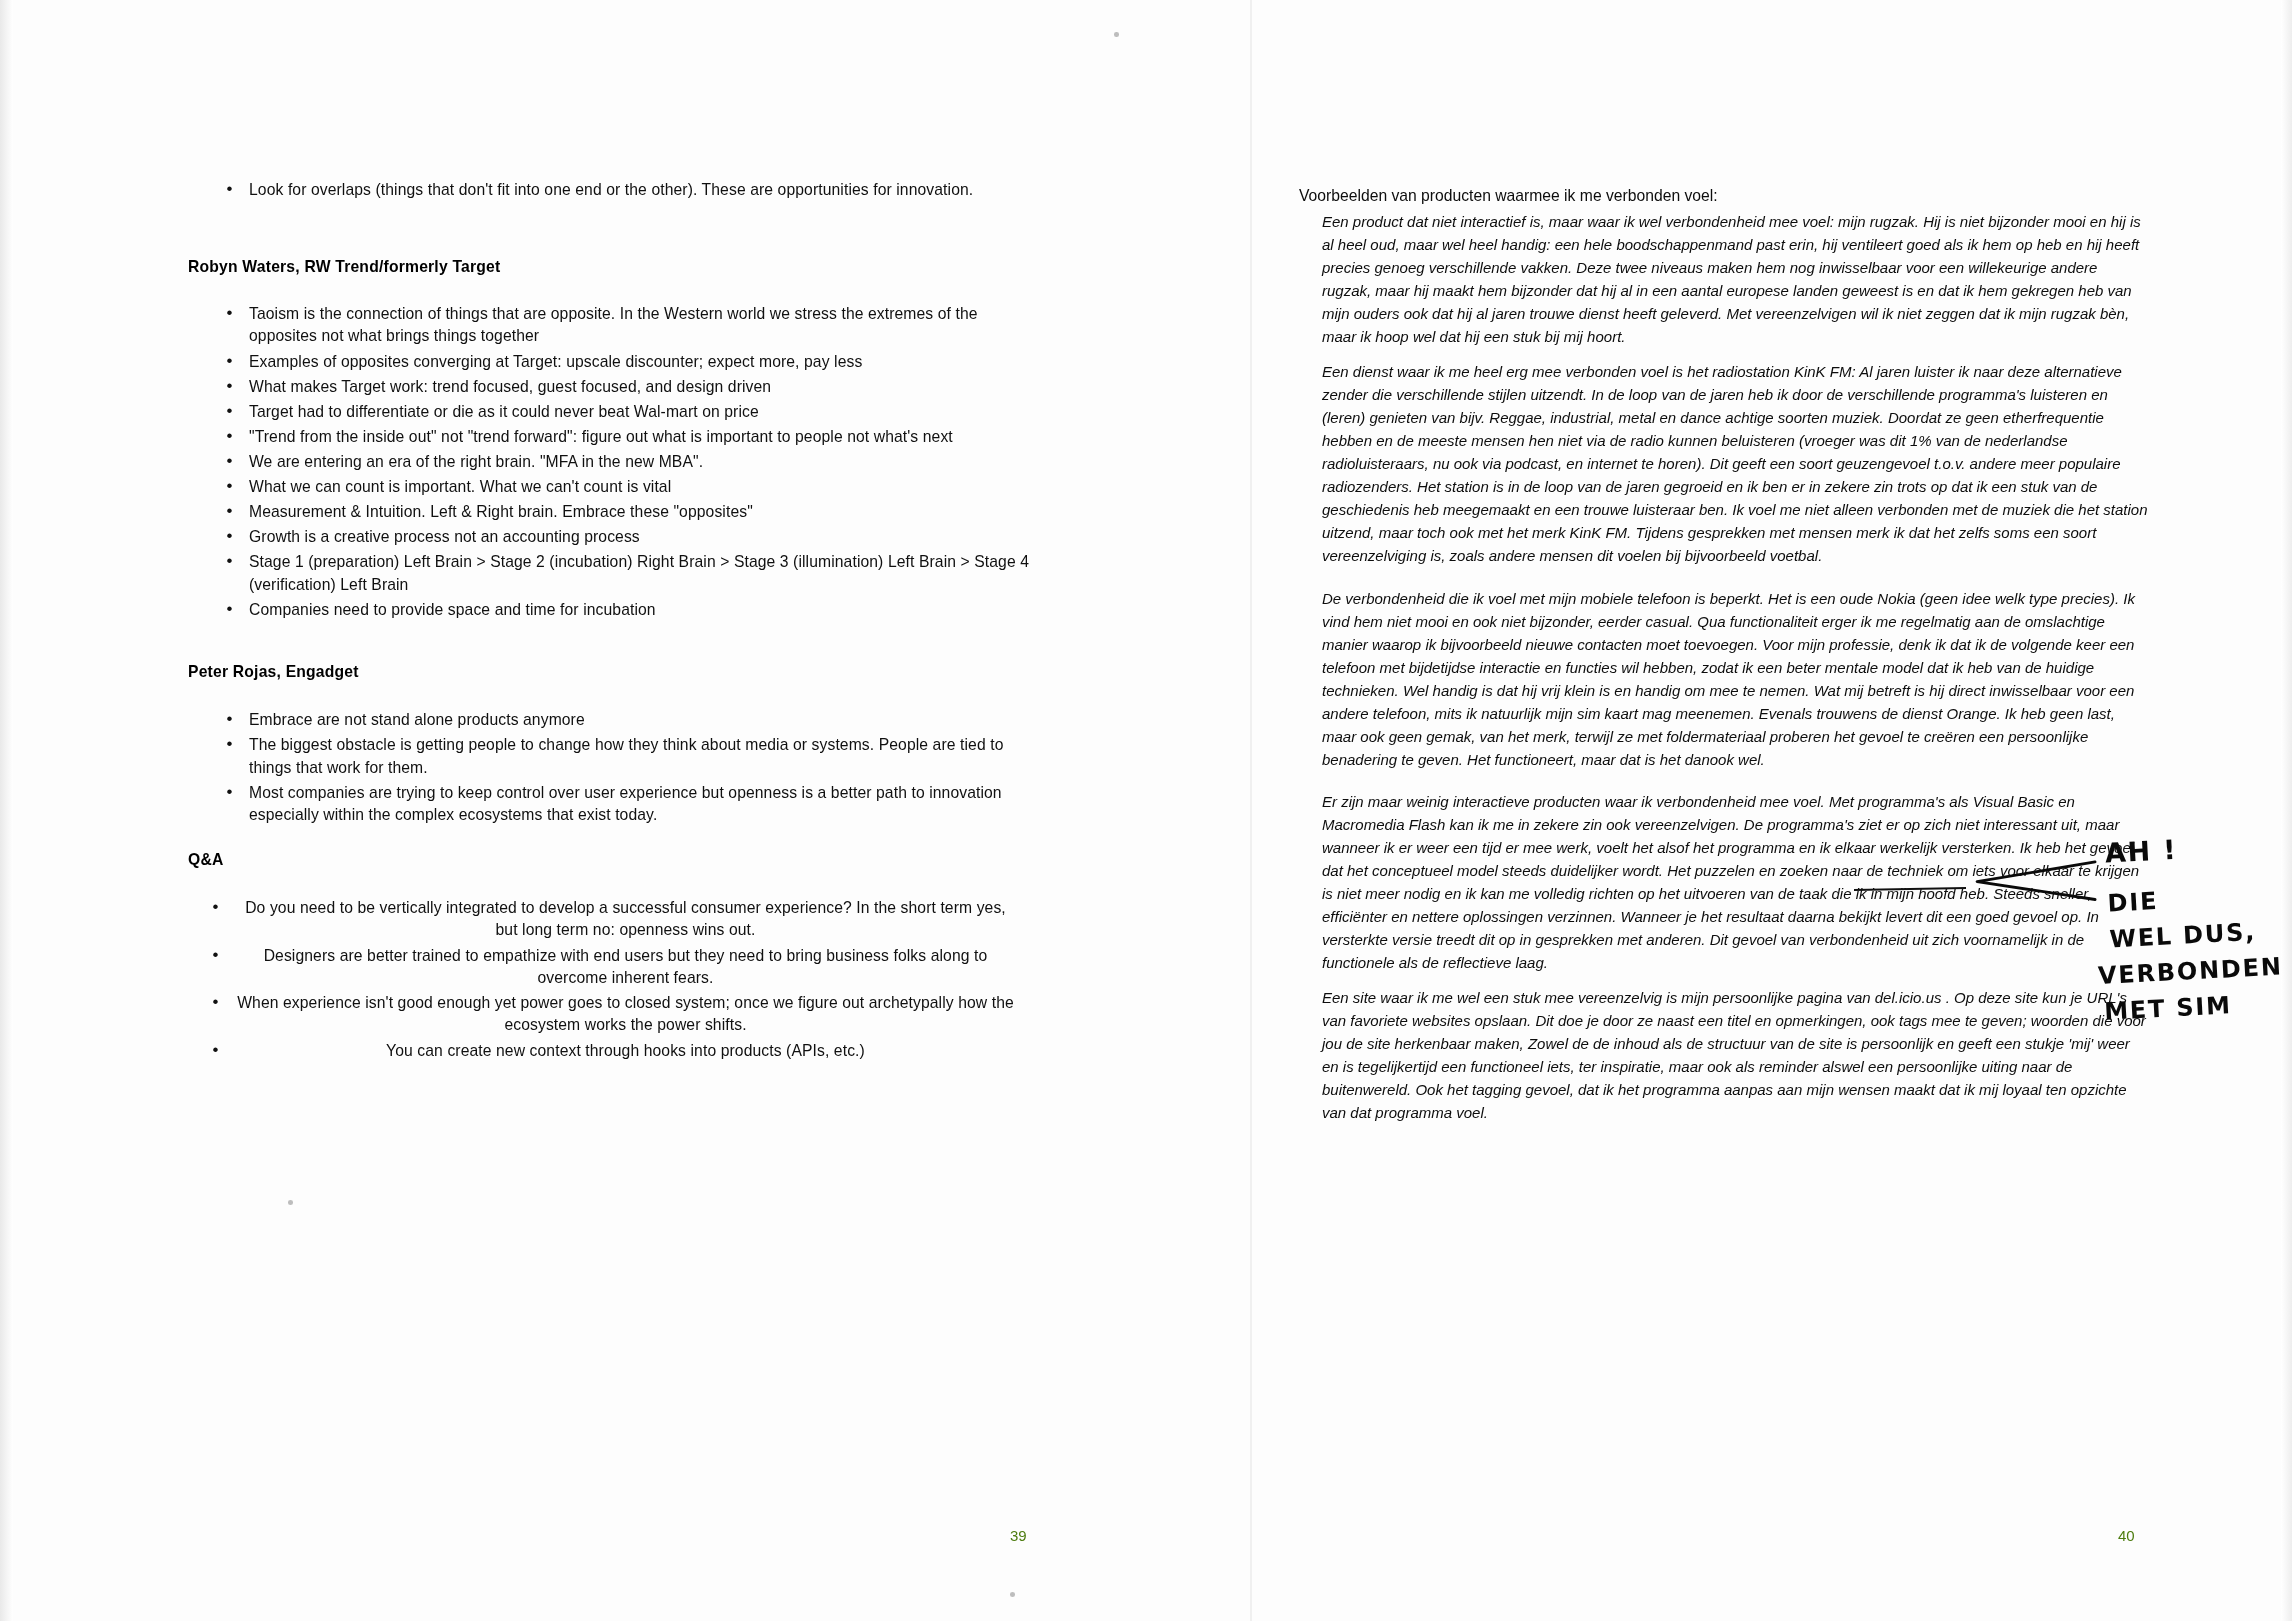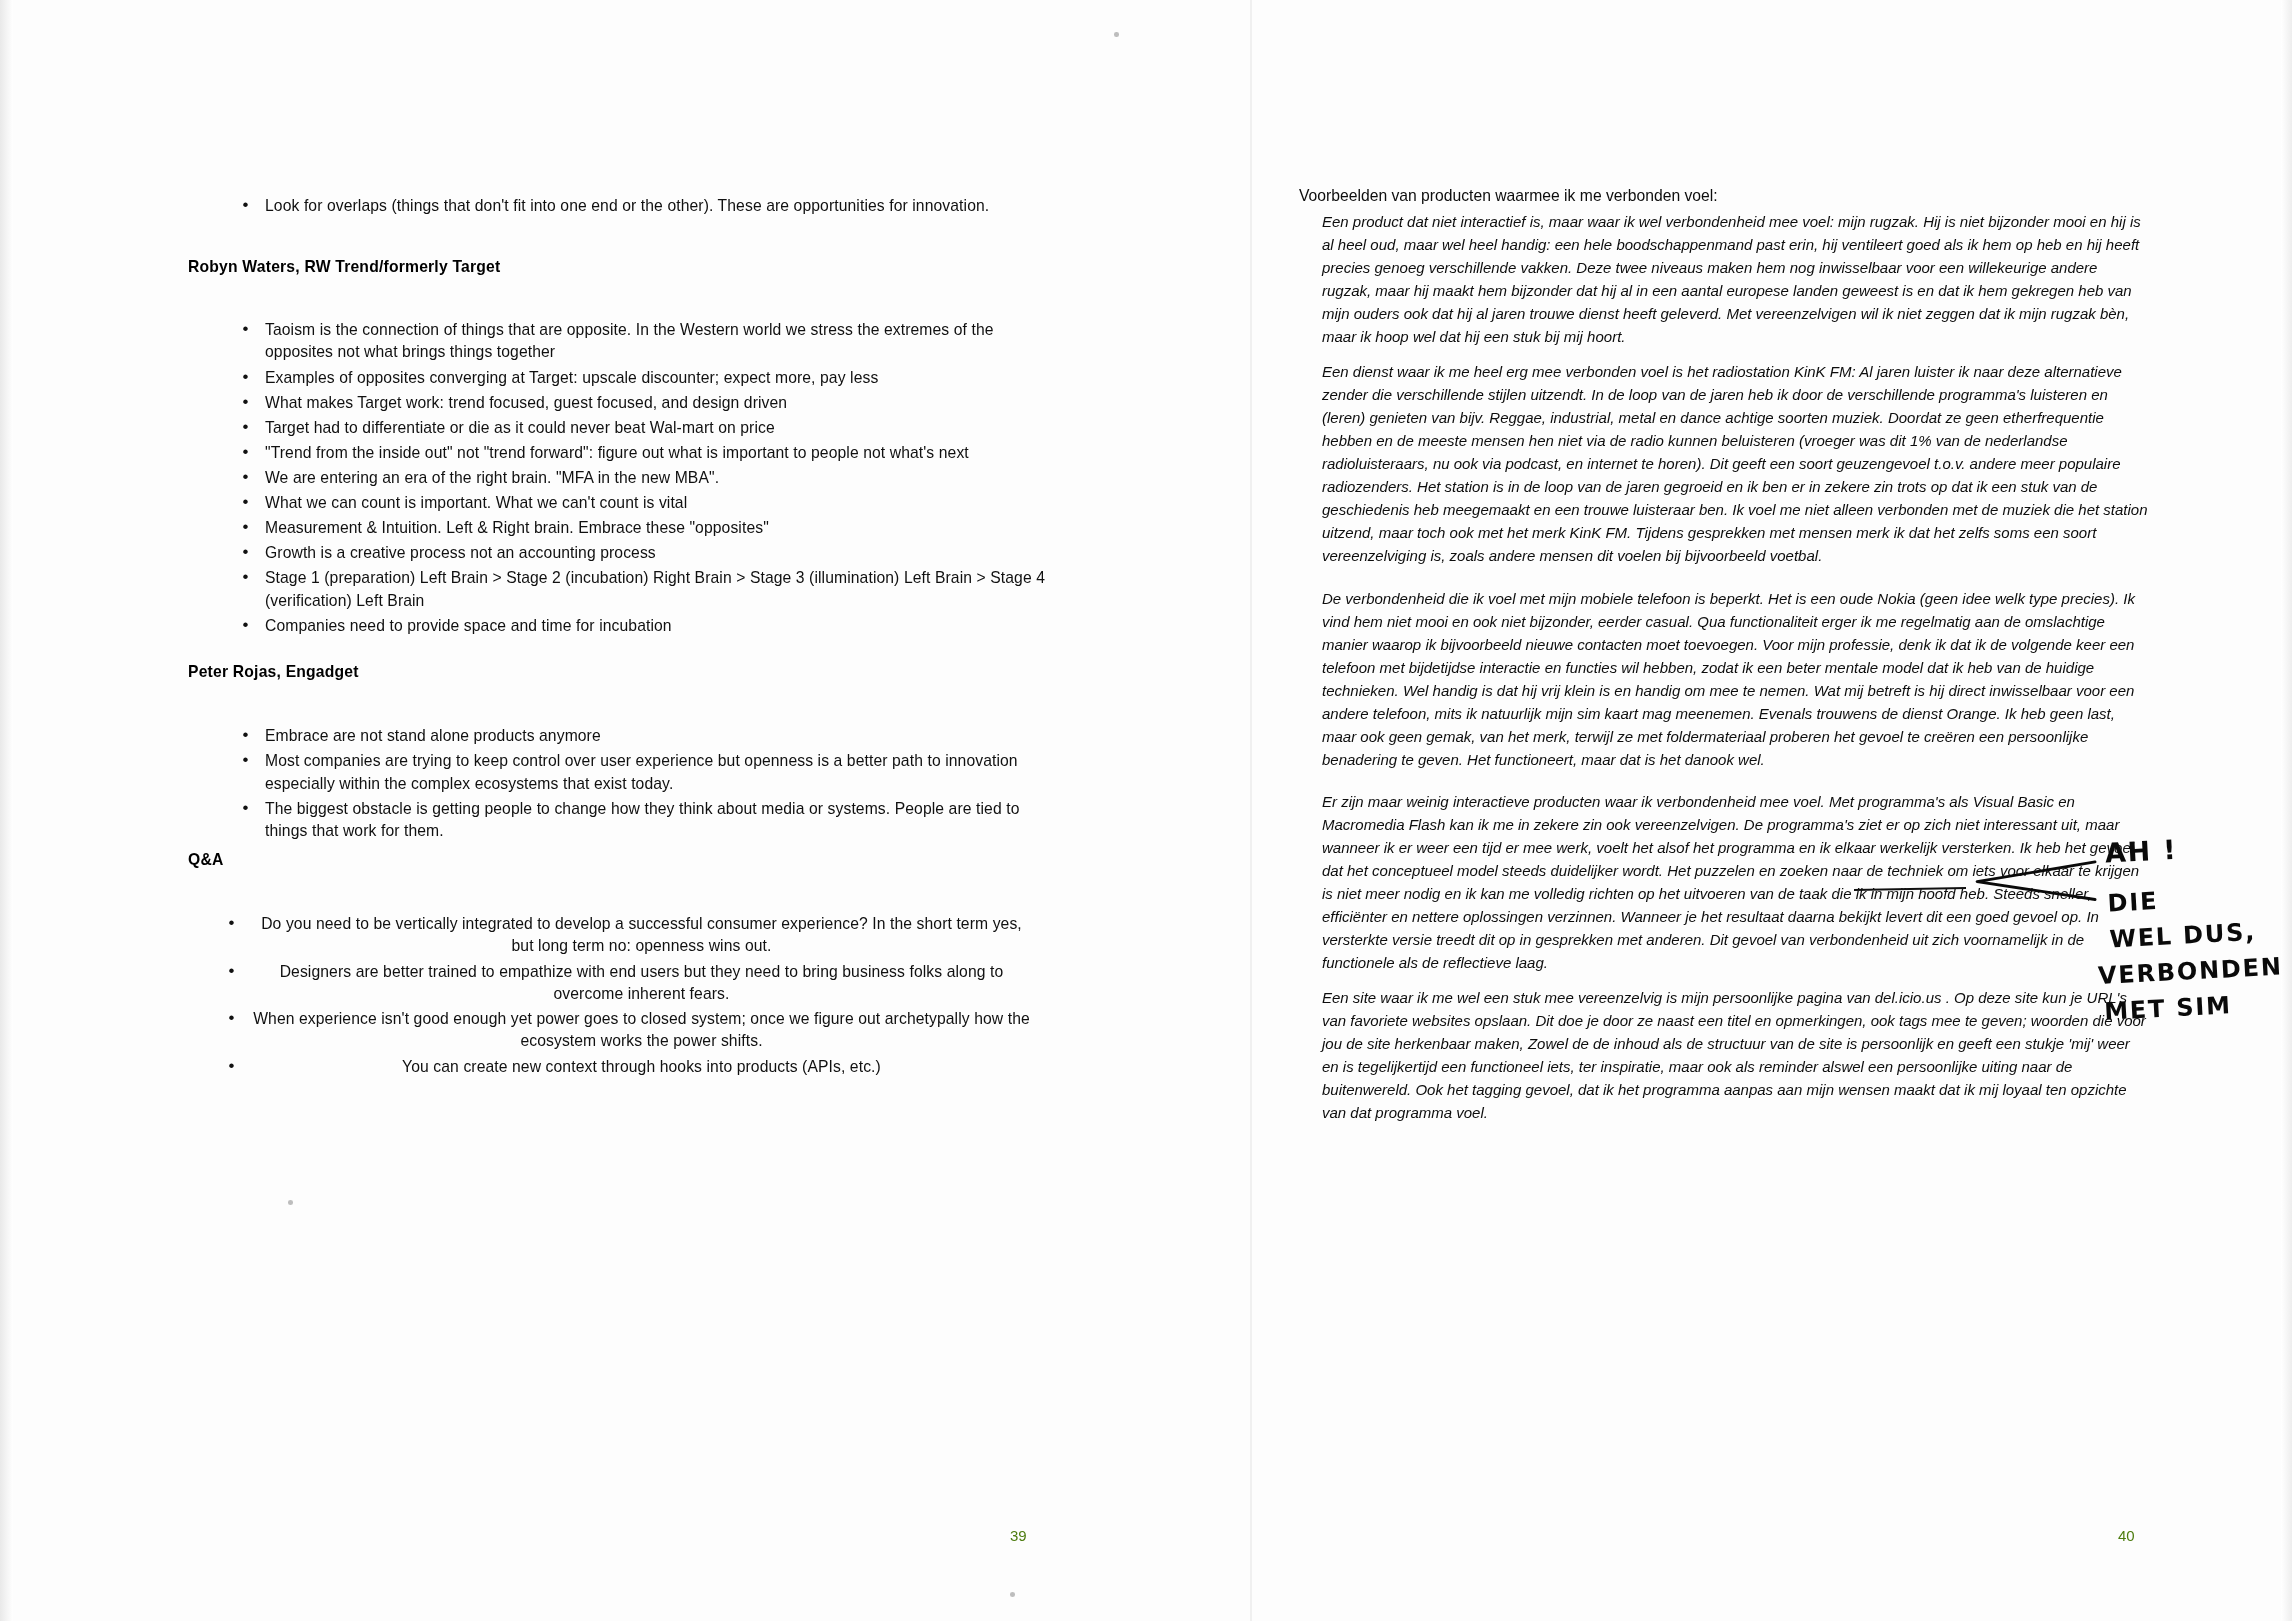--- a/index.html
+++ b/index.html
@@ -57,21 +57,21 @@
     position: absolute;
     background: #bdbdbd;
     border-radius: 50%;
   }
 
   
   .l-block { position: absolute; }
 
   .bullet-list {
     list-style: none;
-    margin: 16px;
+    margin: 0;
     padding: 0;
   }
   .bullet-list li {
     position: relative;
     padding-left: 34px;
     font-size: 15.7px;
     line-height: 22.4px;
     margin-bottom: 2.7px;
     color: #101010;
     letter-spacing: 0.1px;
@@ -170,22 +170,22 @@
       <li>Measurement &amp; Intuition. Left &amp; Right brain. Embrace these "opposites"</li>
       <li>Growth is a creative process not an accounting process</li>
       <li>Stage 1 (preparation) Left Brain &gt; Stage 2 (incubation) Right Brain &gt; Stage 3 (illumination) Left Brain &gt; Stage 4 (verification) Left Brain</li>
       <li>Companies need to provide space and time for incubation</li>
     </ul>
 
     <div class="heading l-block" style="top:663px; left:0px;">Peter Rojas, Engadget</div>
 
     <ul class="bullet-list l-block" style="top:709px; left:27px; width:815px;">
       <li>Embrace are not stand alone products anymore</li>
+      <li>The biggest obstacle is getting people to change how they think about media or systems. People are tied to things that work for them.</li>
       <li>Most companies are trying to keep control over user experience but openness is a better path to innovation especially within the complex ecosystems that exist today.</li>
-      <li>The biggest obstacle is getting people to change how they think about media or systems. People are tied to things that work for them.</li>
     </ul>
 
     <div class="heading l-block" style="top:851px; left:0px;">Q&amp;A</div>
 
     <ul class="bullet-list l-block" style="top:897px; left:13px; width:815px;text-align:center;">
       <li>Do you need to be vertically integrated to develop a successful consumer experience? In the short term yes, but long term no: openness wins out.</li>
       <li>Designers are better trained to empathize with end users but they need to bring business folks along to overcome inherent fears.</li>
       <li>When experience isn't good enough yet power goes to closed system; once we figure out archetypally how the ecosystem works the power shifts.</li>
       <li>You can create new context through hooks into products (APIs, etc.)</li>
     </ul>

